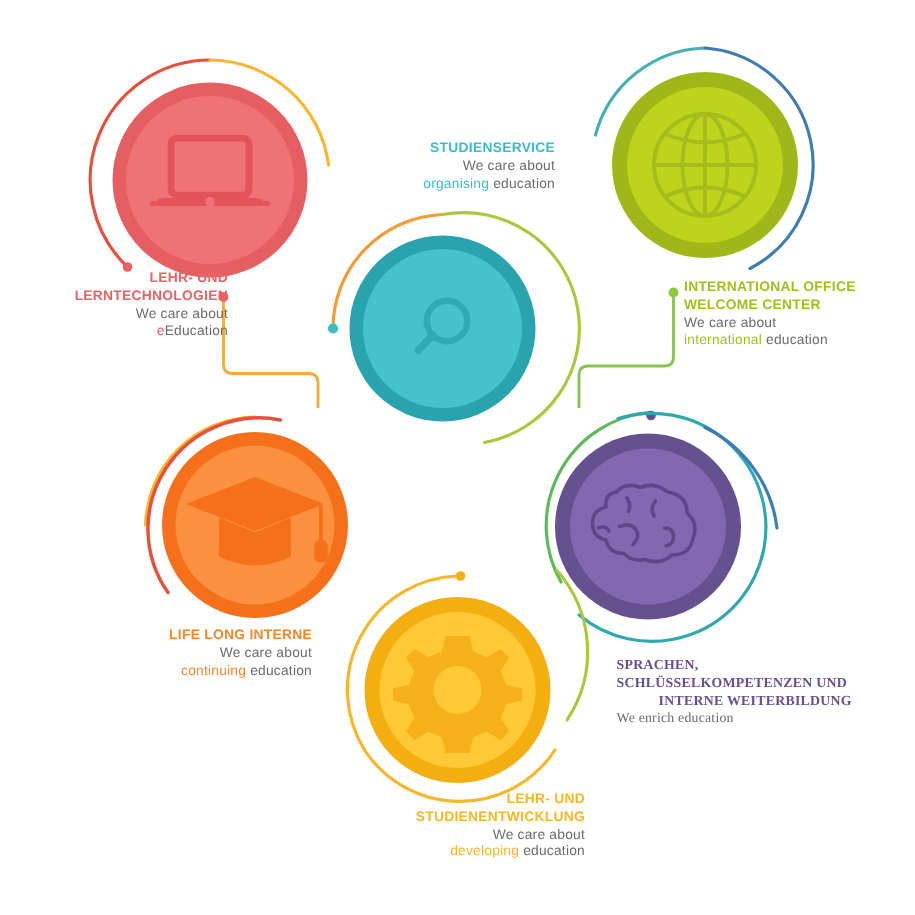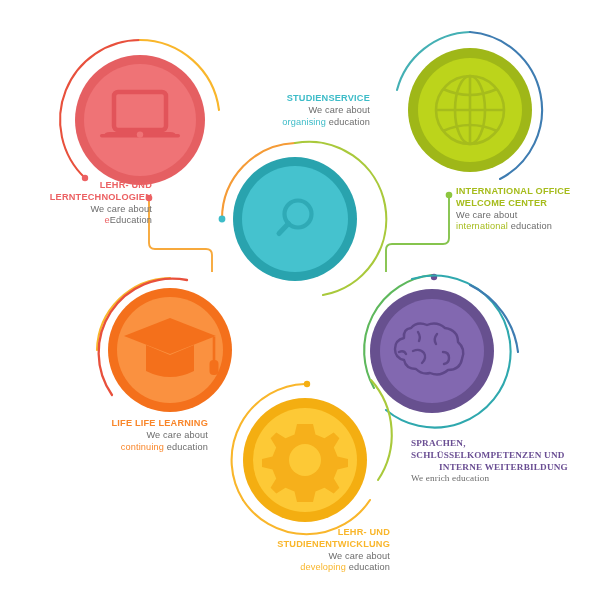--- a/index.html
+++ b/index.html
@@ -202,18 +202,18 @@
   </div>
 
   <div class="txt ta-center" style="left:245px; top:527px; width:145px;">
     <span class="ttl" style="color:#F9B62B;">LEHR- UND</span>
     <span class="ttl" style="color:#F9B62B;">STUDIENENTWICKLUNG</span>
     <span class="sub">We care about</span>
     <span class="sub"><span class="hl" style="color:#F9B62B;margin-top:15px;">developing</span><span> education</span></span>
   </div>
 
   <div class="txt ta-right" style="left:58px; top:418px; width:150px;">
-    <span class="ttl" style="color:#F9862A;">LIFE LIFE LEARNING</span>
+    <span class="ttl" style="color:#F9862A;">LIFE LONG INTERNE</span>
     <span class="sub">We care about</span>
     <span class="sub"><span class="hl" style="color:#F9862A;">continuing</span><span> education</span></span>
   </div>
 
 </div>
 
 </body></html>

